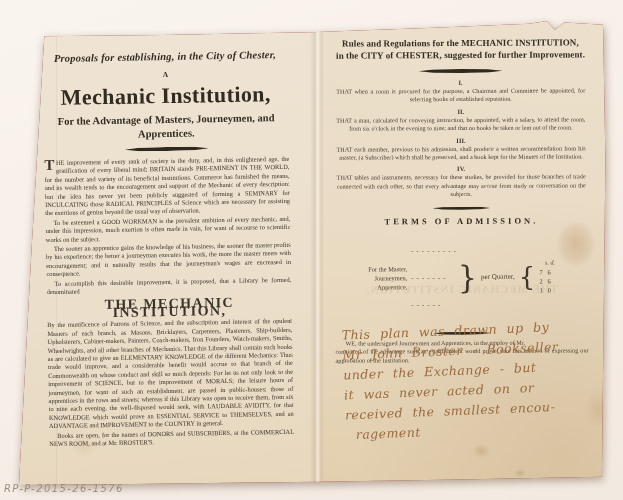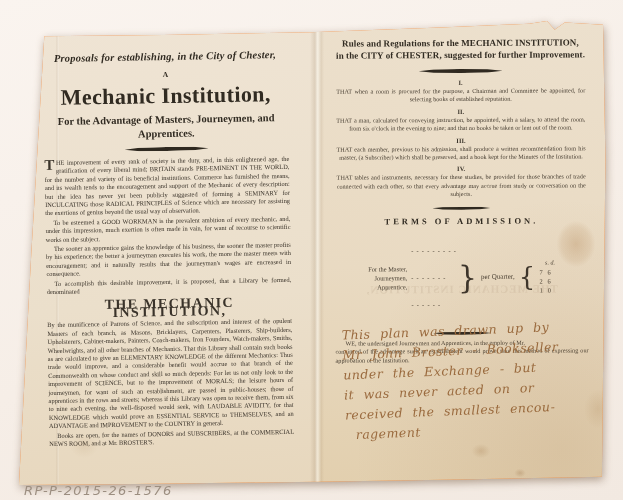--- a/index.html
+++ b/index.html
@@ -4,21 +4,21 @@
 <style>
   html,body{margin:0;padding:0;}
   body{
     width:623px;height:500px;overflow:hidden;
     background:linear-gradient(160deg,#faf4ef 0%,#f6eee7 55%,#f2e9e1 100%);
     font-family:"Liberation Serif",serif;color:#312b22;
   }
   .scan{position:relative;width:623px;height:500px;}
   .sheet-wrap{position:absolute;left:16px;top:21px;width:590px;height:464px;
     filter:drop-shadow(1px 3px 4px rgba(100,70,45,.45));}
-  .sheet{position:absolute;inset:0;display:flex;background:#f97316;
+  .sheet{position:absolute;inset:0;display:flex;background:#7f1d1d;
     clip-path:polygon(4.8% 3.3%,25% 3%,50% 2.4%,72% 1.4%,87% .6%,90% 0%,91.3% 1.9%,93% .3%,99.5% .8%,99.9% 30%,99.3% 98.2%,75% 98.8%,51% 99.3%,20% 99.8%,.5% 100%,2.6% 50%);}
   .page{position:relative;box-sizing:border-box;}
   .page.left{width:51%;background:linear-gradient(175deg,#efe4d4 0%,#ebdfcb 60%,#e7d7bd 100%);}
   .page.right{width:49%;background:linear-gradient(185deg,#ece0cd 0%,#e9dac2 55%,#e2cfae 100%);}
   .page.right::after{content:"";position:absolute;inset:0;pointer-events:none;
     background:radial-gradient(120% 90% at 85% 92%,rgba(150,105,55,.14),transparent 60%);}
   .fold{position:absolute;left:calc(51% - 7px);top:0;width:14px;height:100%;
     background:linear-gradient(90deg,rgba(121,91,58,0) 0%,rgba(121,91,58,.15) 35%,rgba(255,255,250,.5) 55%,rgba(121,91,58,.10) 80%,rgba(121,91,58,0) 100%);}
   .crease{position:absolute;left:40px;top:0;width:3px;height:100%;
     background:linear-gradient(90deg,rgba(120,90,60,0),rgba(120,90,60,.12),rgba(255,255,255,.25),rgba(120,90,60,0));}
@@ -64,22 +64,22 @@
   .t-amt span{display:inline-block;min-width:8px;text-align:center;}
   .pledge1{font-size:6.2px;line-height:8.6px;color:#453c30;margin-top:4px;text-indent:10px;}
   .pledge2{font-size:6.2px;line-height:8.6px;color:#453c30;text-align:justify;}
   .ghost{position:absolute;left:0;right:0;top:262px;text-align:center;font-size:11px;font-weight:bold;
     letter-spacing:1px;color:rgba(120,88,55,.10);transform:scaleX(-1);pointer-events:none;}
   .handwriting{position:absolute;left:26px;top:300px;width:225px;transform:rotate(-2deg);
     font-family:"DejaVu Serif",serif;font-style:italic;font-size:12.5px;line-height:20px;
     color:#9a6a3e;letter-spacing:.5px;word-spacing:5px;}
   .hw-line:nth-child(6){margin-left:10px;}
 
-  .catalog{position:absolute;left:24px;top:483px;font-family:"DejaVu Sans",sans-serif;
-    font-style:italic;font-size:13px;letter-spacing:1.4px;color:#9c8e80;}
+  .catalog{position:absolute;left:4px;top:483px;font-family:"DejaVu Sans",sans-serif;
+    font-style:italic;font-size:10px;letter-spacing:1.4px;color:#9c8e80;}
 </style>
 </head>
 <body>
 
 <div class="scan">
   <div class="sheet-wrap">
     <div class="sheet">
 
       <div class="page left">
         <div class="crease"></div>

